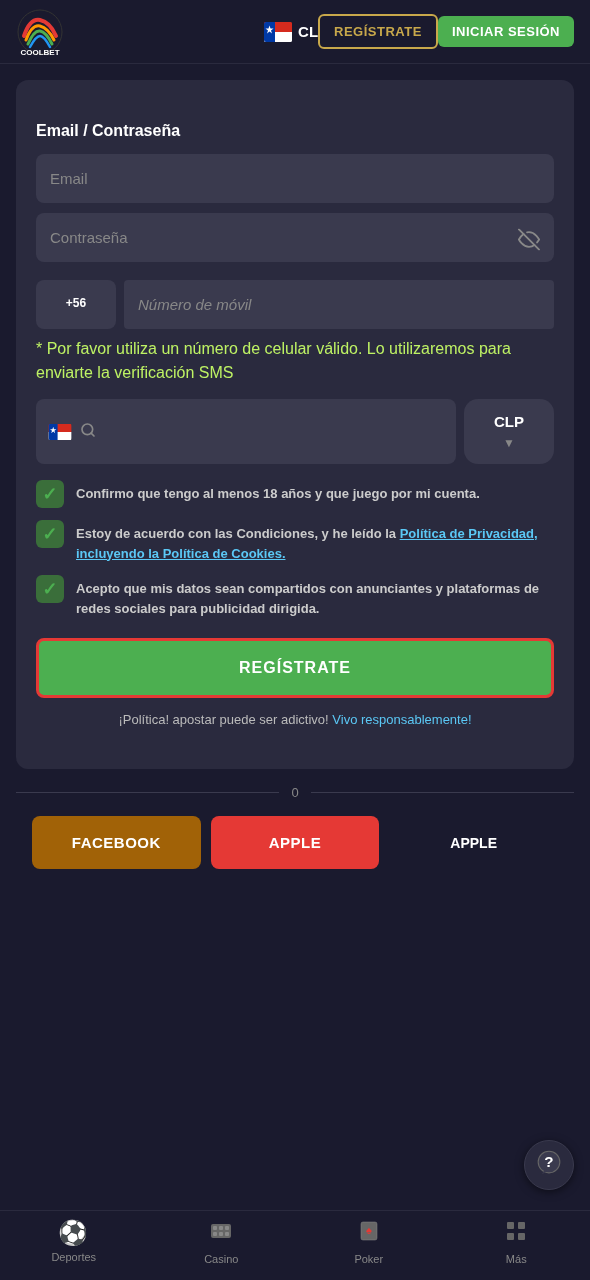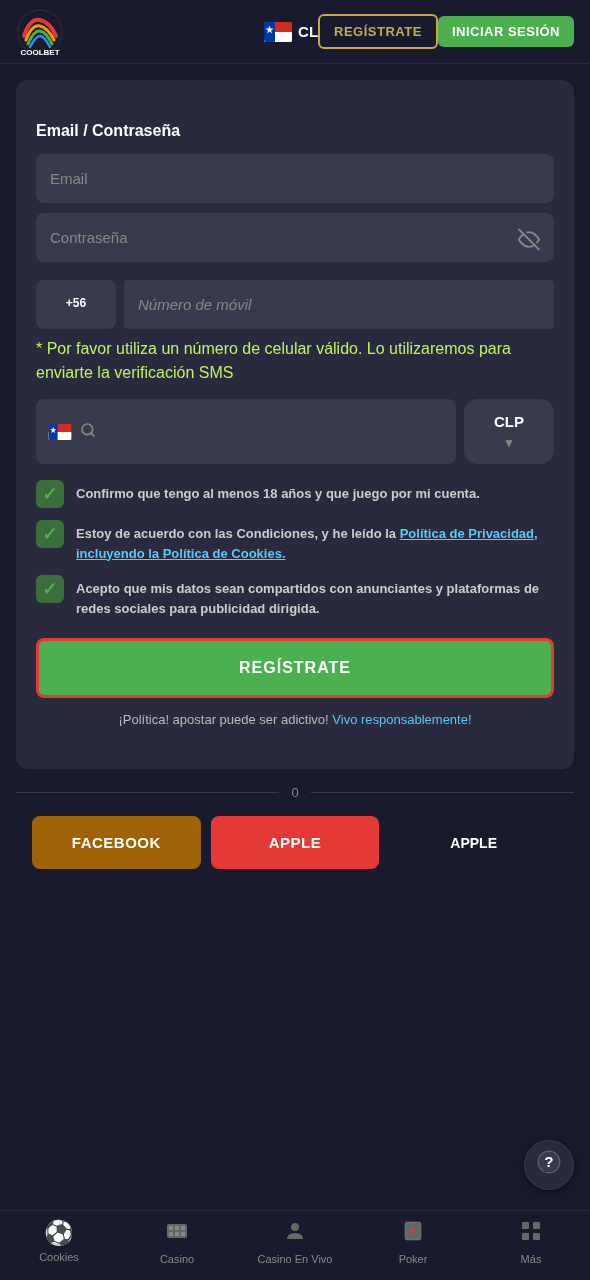--- a/index.html
+++ b/index.html
@@ -547,48 +547,39 @@
       <circle cx="12" cy="12" r="10" fill="#3a3a4e" stroke="#666" stroke-width="1"></circle>
       <text x="12" y="17" text-anchor="middle" fill="#fff" font-size="14" font-weight="bold">?</text>
       <path d="M8 18 Q7 22 5 23 Q9 22 10 20" fill="#3a3a4e"></path>
     </svg>
   </span>
 </div>
 
 <div class="bottom-nav">
   <div class="nav-item">
     <span class="nav-icon">⚽</span>
-    <span class="nav-label">Cookies</span>
+    <span class="nav-label">Deportes</span>
   </div>
   <div class="nav-item">
     <span class="nav-icon">
       <svg width="24" height="24" viewBox="0 0 24 24" fill="none" xmlns="http://www.w3.org/2000/svg">
         <rect x="2" y="5" width="20" height="14" rx="2" fill="#666"></rect>
         <rect x="4" y="7" width="4" height="4" rx="1" fill="#888"></rect>
         <rect x="10" y="7" width="4" height="4" rx="1" fill="#888"></rect>
         <rect x="16" y="7" width="4" height="4" rx="1" fill="#888"></rect>
         <rect x="4" y="13" width="4" height="4" rx="1" fill="#888"></rect>
         <rect x="10" y="13" width="4" height="4" rx="1" fill="#888"></rect>
         <rect x="16" y="13" width="4" height="4" rx="1" fill="#888"></rect>
       </svg>
     </span>
     <span class="nav-label">Casino</span>
   </div>
   <div class="nav-item">
     <span class="nav-icon">
       <svg width="24" height="24" viewBox="0 0 24 24" fill="none" xmlns="http://www.w3.org/2000/svg">
-        <circle cx="12" cy="8" r="4" fill="#666"></circle>
-        <path d="M4 20 Q4 14 12 14 Q20 14 20 20" fill="#666"></path>
-      </svg>
-    </span>
-    <span class="nav-label">Casino En Vivo</span>
-  </div>
-  <div class="nav-item">
-    <span class="nav-icon">
-      <svg width="24" height="24" viewBox="0 0 24 24" fill="none" xmlns="http://www.w3.org/2000/svg">
         <rect x="4" y="3" width="16" height="18" rx="2" fill="#666" stroke="#888" stroke-width="0.5"></rect>
         <text x="12" y="15" text-anchor="middle" fill="#e53935" font-size="11" font-weight="bold">♠</text>
       </svg>
     </span>
     <span class="nav-label">Poker</span>
   </div>
   <div class="nav-item">
     <span class="nav-icon">
       <svg width="24" height="24" viewBox="0 0 24 24" fill="none" xmlns="http://www.w3.org/2000/svg">
         <rect x="3" y="3" width="7" height="7" rx="1" fill="#666"></rect>

